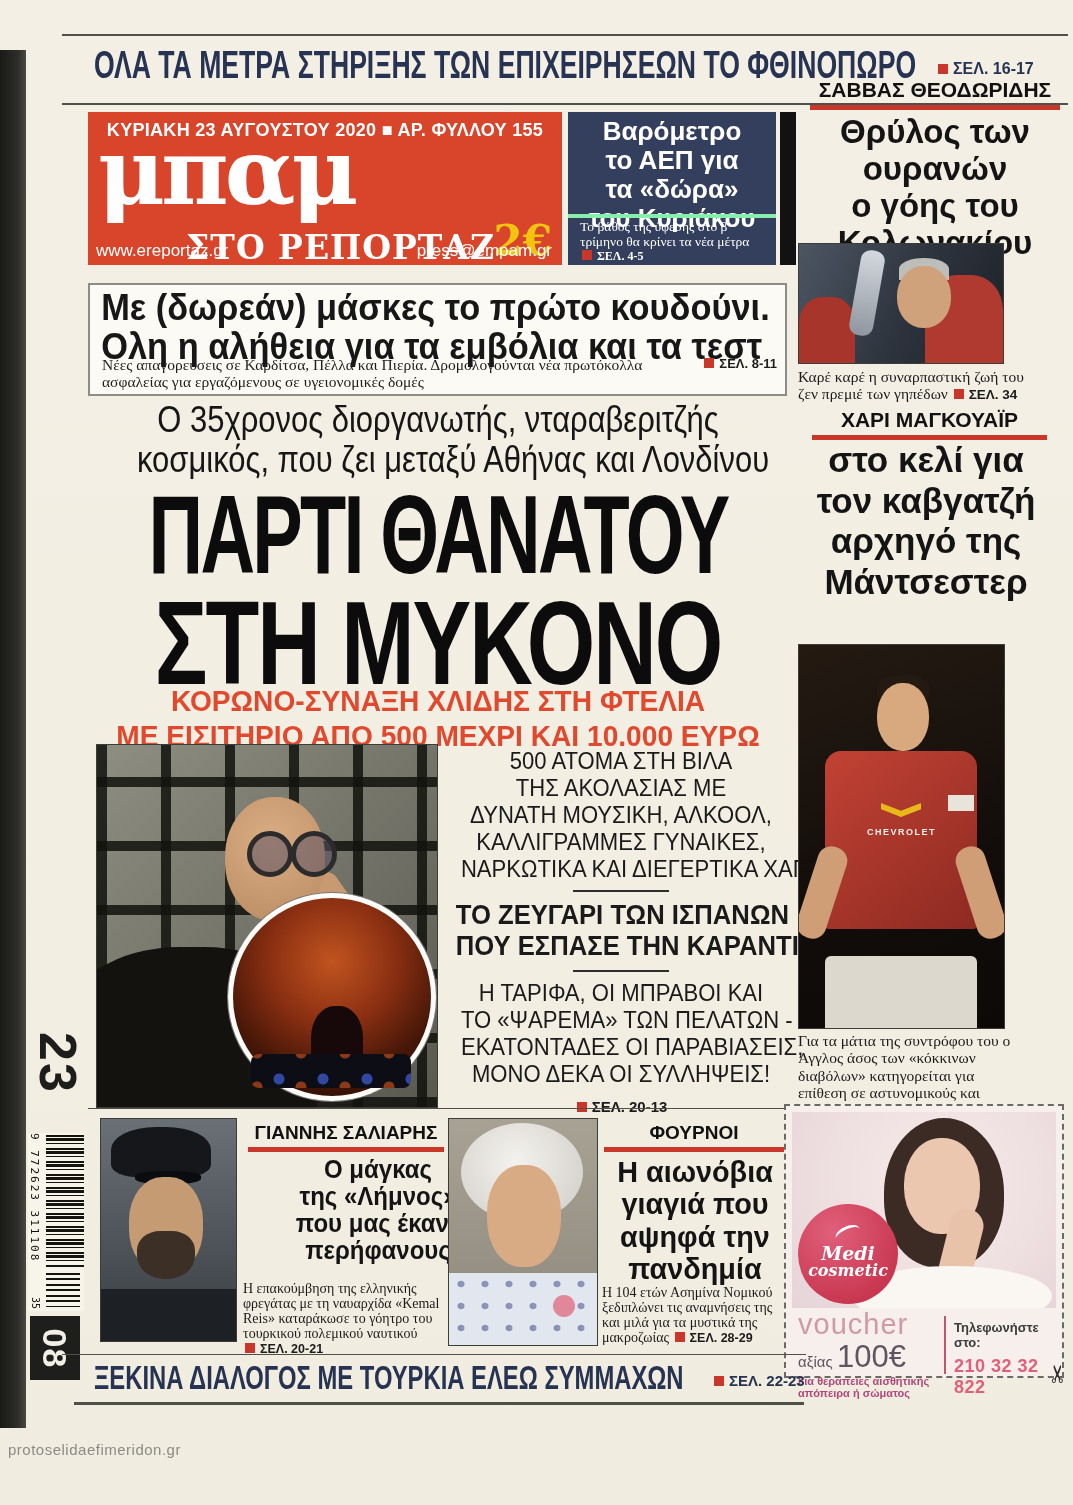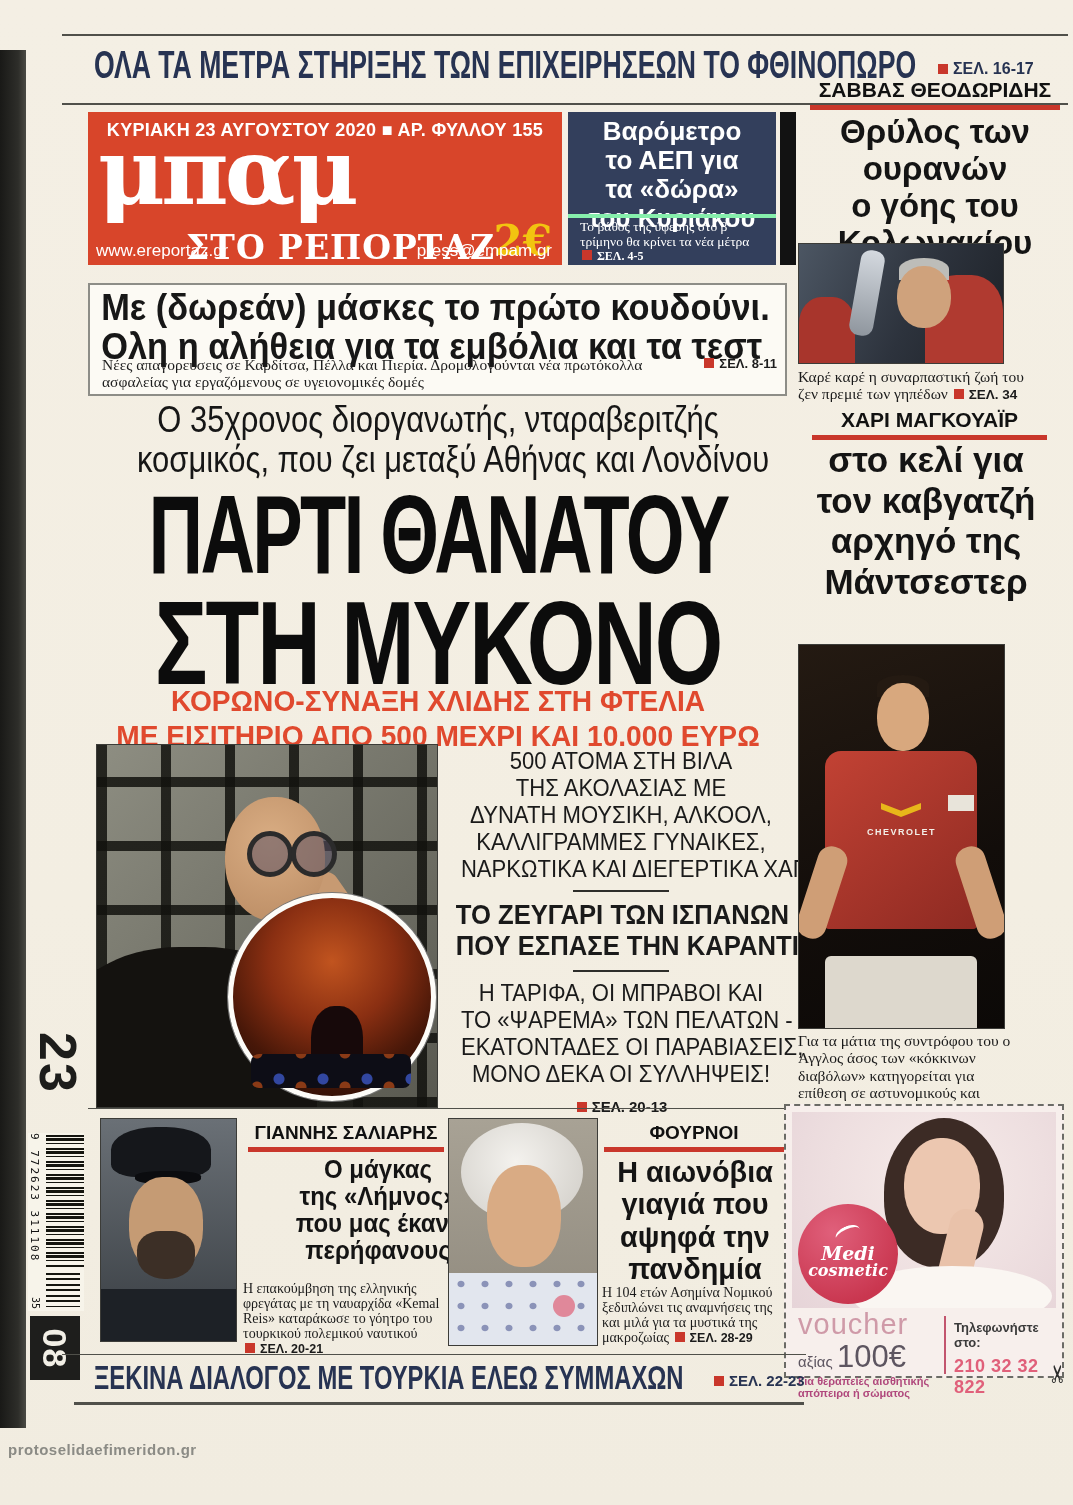--- a/index.html
+++ b/index.html
@@ -24,21 +24,21 @@
   .barcode .bars{position:absolute;left:2px;top:0;width:132px;height:38px;
      background:repeating-linear-gradient(90deg,#15150f 0 2px,#f7f4ea 2px 3px,#15150f 3px 6px,#f7f4ea 6px 8px,#15150f 8px 9px,#f7f4ea 9px 13px);}
   .barcode .digits{position:absolute;left:0;bottom:0;font-family:"DejaVu Sans Mono",monospace;
      font-size:11px;color:#111;letter-spacing:2px;white-space:nowrap;}
   .barcode .addon{position:absolute;right:4px;top:4px;width:34px;height:34px;
      background:repeating-linear-gradient(90deg,#15150f 0 2px,#f7f4ea 2px 5px,#15150f 5px 7px,#f7f4ea 7px 11px);}
   .barcode .addon-num{position:absolute;right:2px;bottom:2px;font-family:"DejaVu Sans Mono",monospace;font-size:10px;color:#111;}
   .spine-08{position:absolute;left:30px;top:1316px;width:50px;height:64px;background:#1e1e1c;
             display:flex;align-items:center;justify-content:center;}
   .spine-08 span{color:#f2efe6;font-size:34px;font-weight:900;transform:rotate(90deg);letter-spacing:1px;}
-  .watermark{position:absolute;left:8px;top:1441px;font-size:15px;font-weight:700;color:#8b8b85;letter-spacing:.5px;}
+  .watermark{position:absolute;left:8px;top:1441px;font-size:15px;font-weight:400;color:#8b8b85;letter-spacing:.5px;}
 
   
   .topline{position:absolute;left:94px;top:44px;font-size:38px;font-weight:800;color:#273352;
            white-space:nowrap;transform:scaleX(.70);transform-origin:0 0;letter-spacing:0;}
   .topref{position:absolute;left:936px;top:60px;font-size:16px;}
 
   
   .mast-red{position:absolute;left:88px;top:112px;width:474px;height:153px;background:#d8452a;color:#fff;}
   .mast-date{position:absolute;left:0;right:0;top:8px;text-align:center;font-size:18px;font-weight:700;letter-spacing:.3px;}
   .mast-logo{position:absolute;left:10px;top:14px;font-family:"DejaVu Serif","Liberation Serif",serif;

